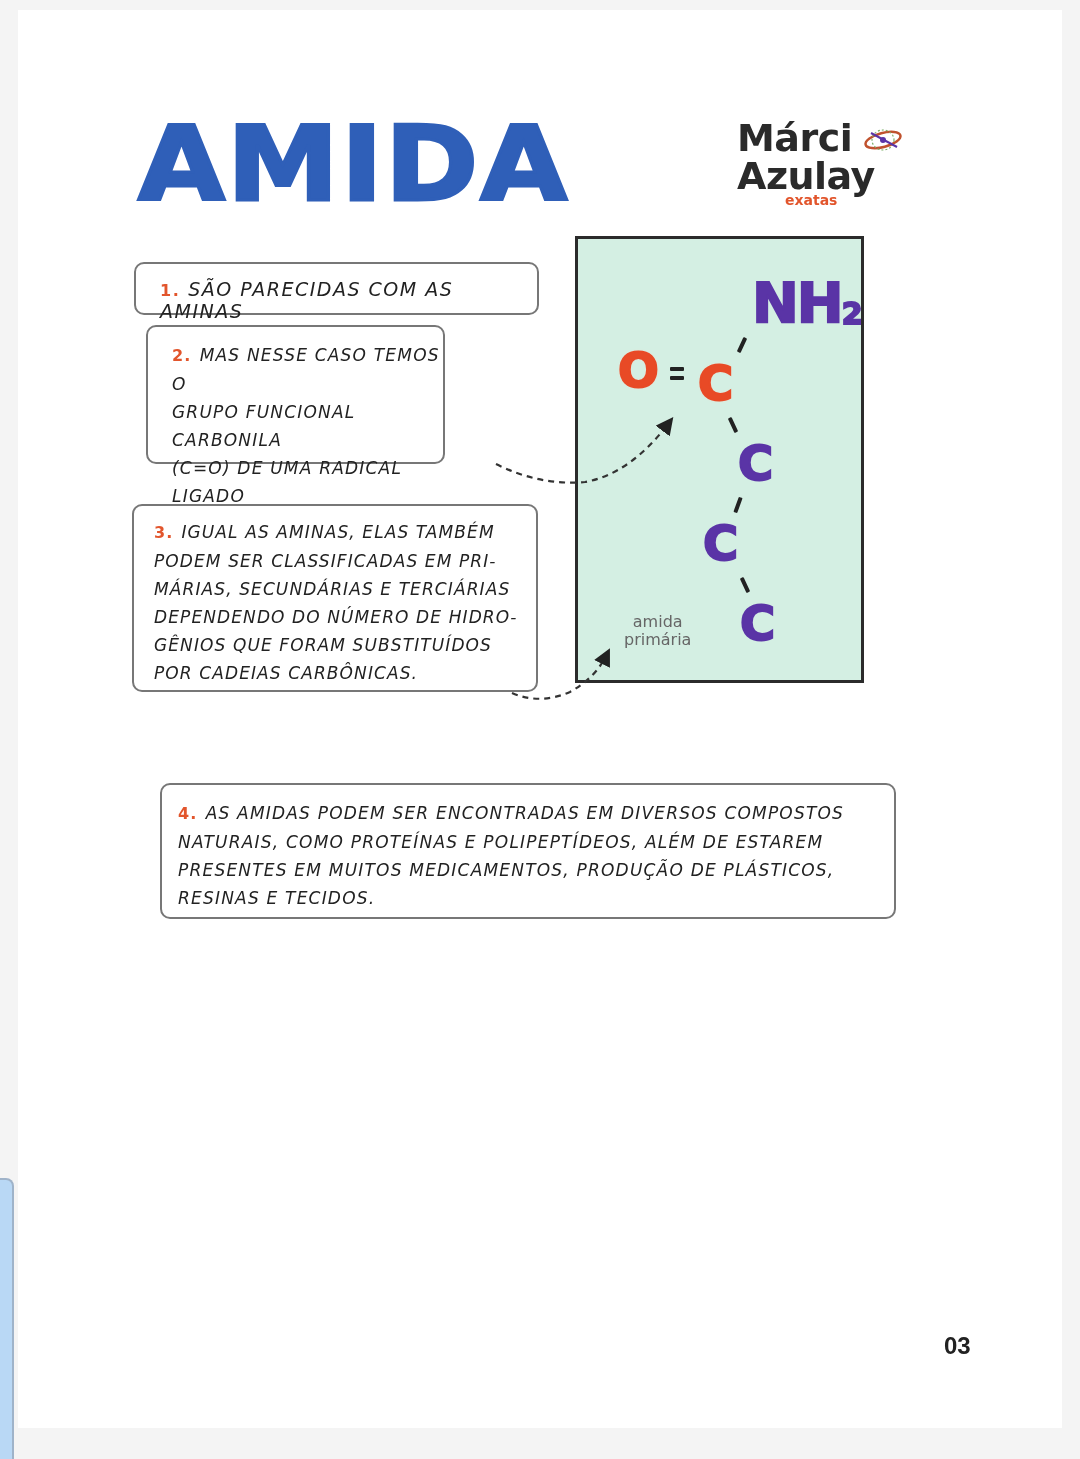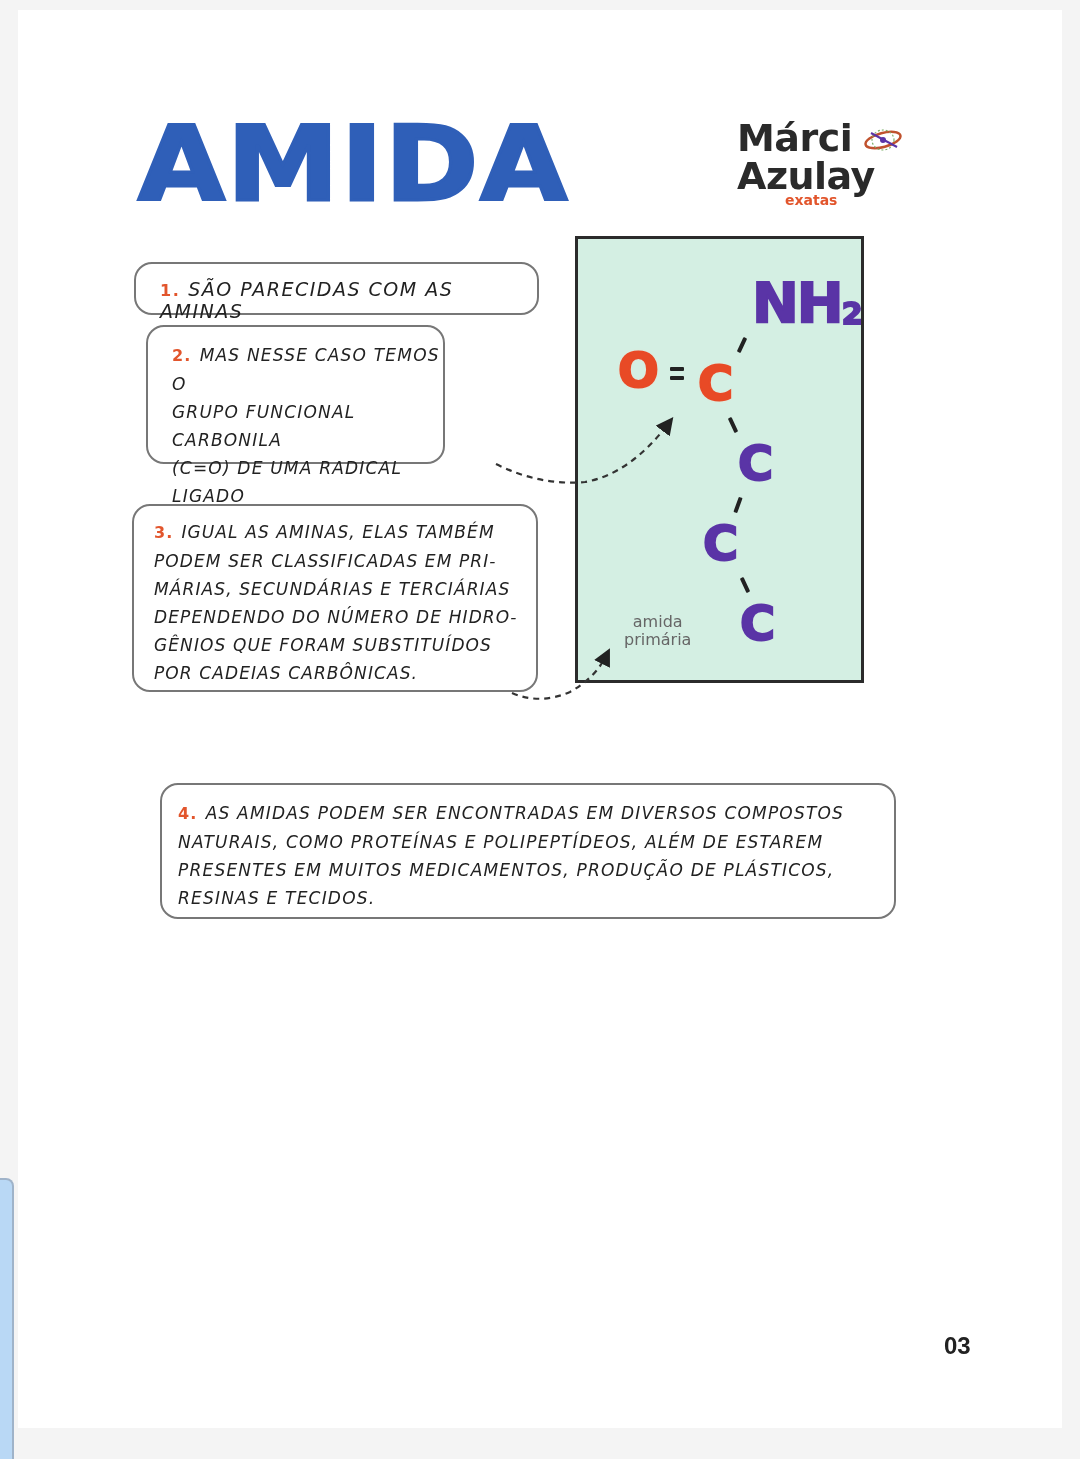--- a/index.html
+++ b/index.html
@@ -32,21 +32,21 @@
   .logo-line1 { left:2px; top:4px; }
   .logo-line2 { left:2px; top:42px; }
   .logo-sub {
     position:absolute; left:50px; top:78px; color:#e2552c;
     font-family:"DejaVu Sans", sans-serif; font-weight:bold; font-size:14px; line-height:1;
   }
   .logo-icon { position:absolute; left:128px; top:8px; width:42px; height:34px; }
 
   .box {
     position:absolute; background:#fff; border:2px solid #777;
-    border-radius:18px; box-sizing:border-box;
+    border-radius:10px; box-sizing:border-box;
     font-family:"DejaVu Sans", sans-serif; font-style:italic;
     color:#222; text-transform:uppercase; font-variant:small-caps;
   }
   .box .num { color:#e2552c; font-weight:bold; font-style:normal; margin-right:8px; font-size:16px; }
   .box p { margin:0; white-space:pre-line; }
   .box1 { left:134px; top:262px; width:405px; height:53px; padding:14px 0 0 24px; font-size:19px; letter-spacing:1.5px; }
   .box2 { left:146px; top:325px; width:299px; height:139px; padding:14px 0 0 24px; font-size:17px; line-height:28px; letter-spacing:1.2px; }
   .box3 { left:132px; top:504px; width:406px; height:188px; padding:12px 4px 0 20px; font-size:17px; line-height:28px; letter-spacing:1.1px; }
   .box4 { left:160px; top:742px; width:736px; height:136px; padding:14px 0 0 16px; font-size:17px; line-height:28px; letter-spacing:1.2px;margin-top:41px; }
 

